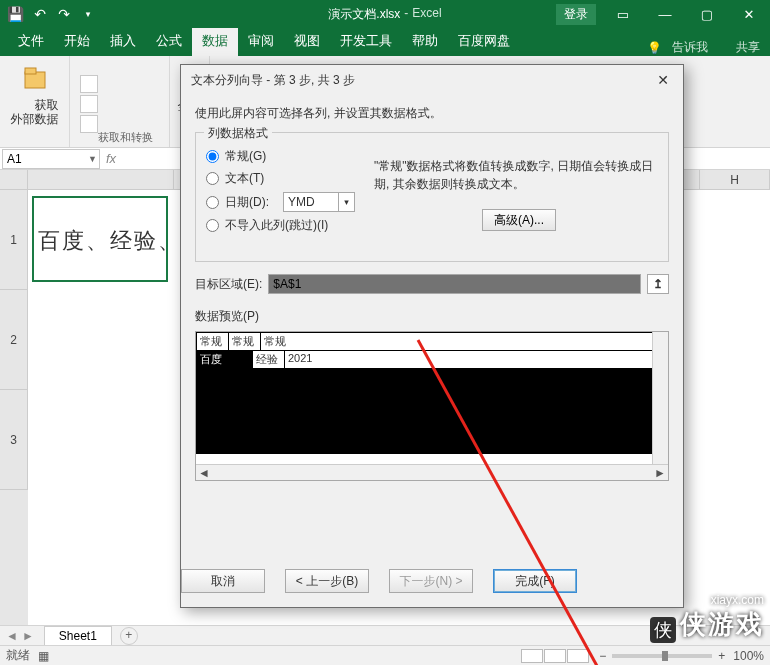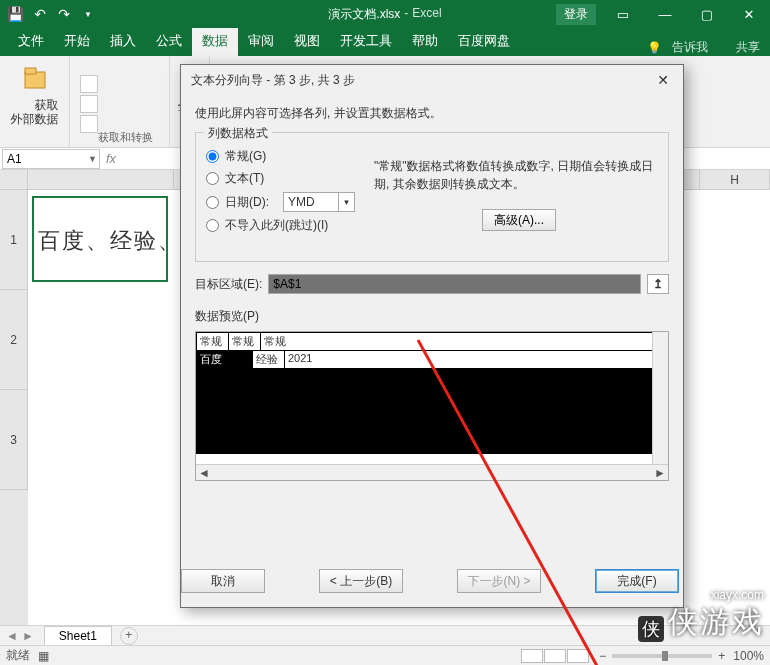--- a/index.html
+++ b/index.html
@@ -66,28 +66,28 @@
 .pv-table{display:flex;flex-direction:column;width:460px}
 .pv-hdr{display:flex;background:#fff}
 .pv-hdr .pc{border:1px solid #000;border-right:none;font-size:11px;padding:1px 3px}
 .pv-hdr .pc:last-child{border-right:1px solid #000;flex:1}
 .pv-row{display:flex}
 .pv-row .pc{font-size:11px;padding:1px 3px;border-left:1px solid #000;border-right:none}
 .pv-row .pc.sel{background:#000;color:#fff}
 .pv-row .pc:last-child{flex:1}
 .pv-scroll-h{position:absolute;left:0;right:0;bottom:0;height:16px;border-top:1px solid #ccc;display:flex;align-items:center;justify-content:space-between;padding:0 2px;font-size:10px;color:#555;background:#f0f0f0}
 .pv-scroll-v{position:absolute;right:0;top:0;bottom:16px;width:16px;border-left:1px solid #ccc;background:#f0f0f0}
-.dlgbtns{display:flex;justify-content:space-between;gap:14px;padding:10px 4px 14px 0}
+.dlgbtns{display:flex;justify-content:flex-start;gap:20px;padding:10px 4px 14px 0}
 .dlgbtns button{width:84px;height:24px;border:1px solid #a8a8a8;background:linear-gradient(#fdfdfd,#e5e5e5);font-size:12px;color:#333}
 .dlgbtns button:disabled{color:#9a9a9a}
 .dlgbtns button.focus{border:1px solid #3b8bd4;box-shadow:0 0 0 1px #6faed9 inset}
 .arrow{position:absolute;z-index:20;pointer-events:none}
 .wm{position:absolute;right:6px;bottom:22px;z-index:30;color:#fff;text-shadow:0 0 4px #000;text-align:right;pointer-events:none}
 .wm .u{font-size:12px;opacity:.9}
-.wm .l{font-size:30px;font-weight:normal;letter-spacing:2px}
+.wm .l{font-size:26px;font-weight:bold;letter-spacing:2px}
 .wm .ic{display:inline-block;width:26px;height:26px;background:#333;color:#fff;border-radius:4px;text-align:center;line-height:26px;font-size:18px;margin-right:4px;vertical-align:middle}
 </style>
 </head>
 <body>
 
 <div class="titlebar">
   <div class="qat">
     <span class="ico">💾</span>
     <span class="ico">↶</span>
     <span class="ico">↷</span>

